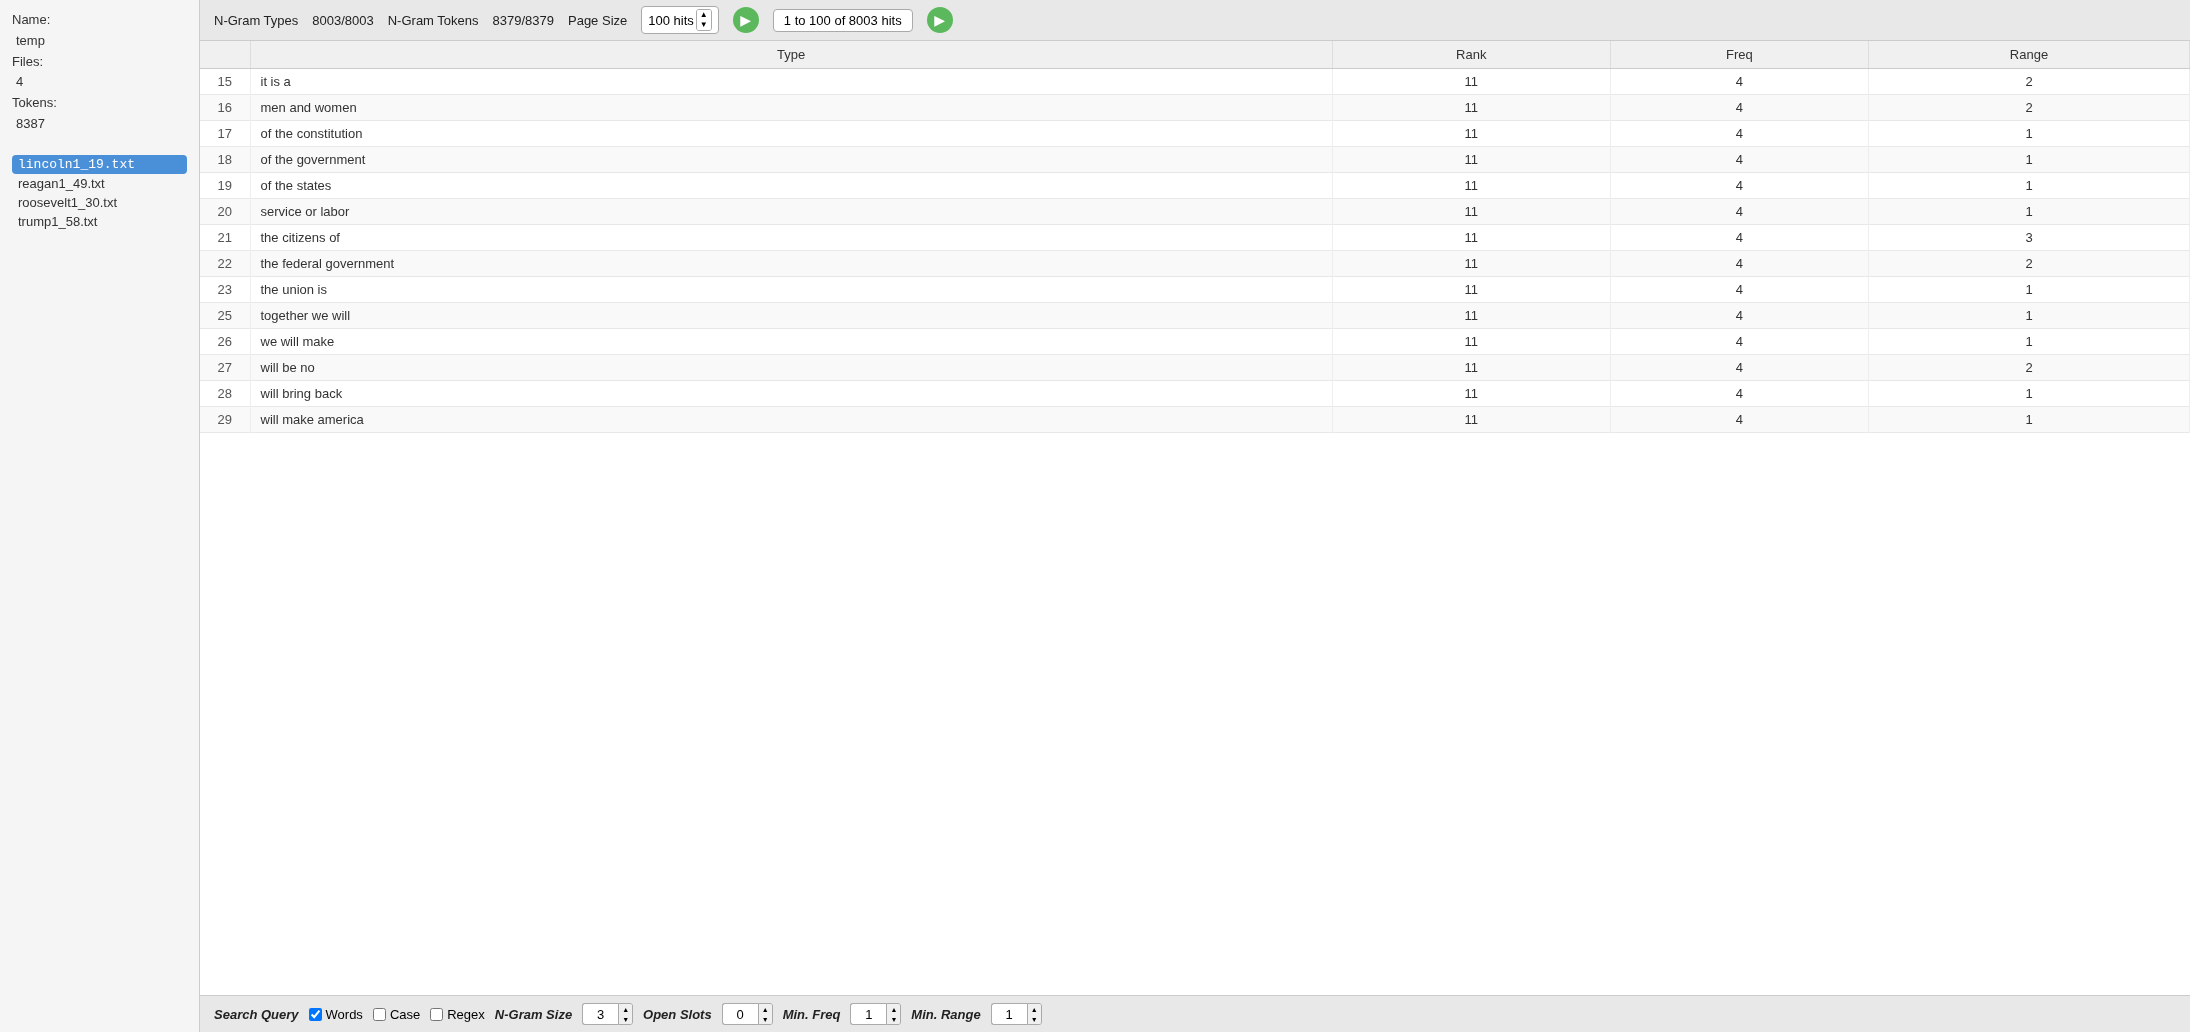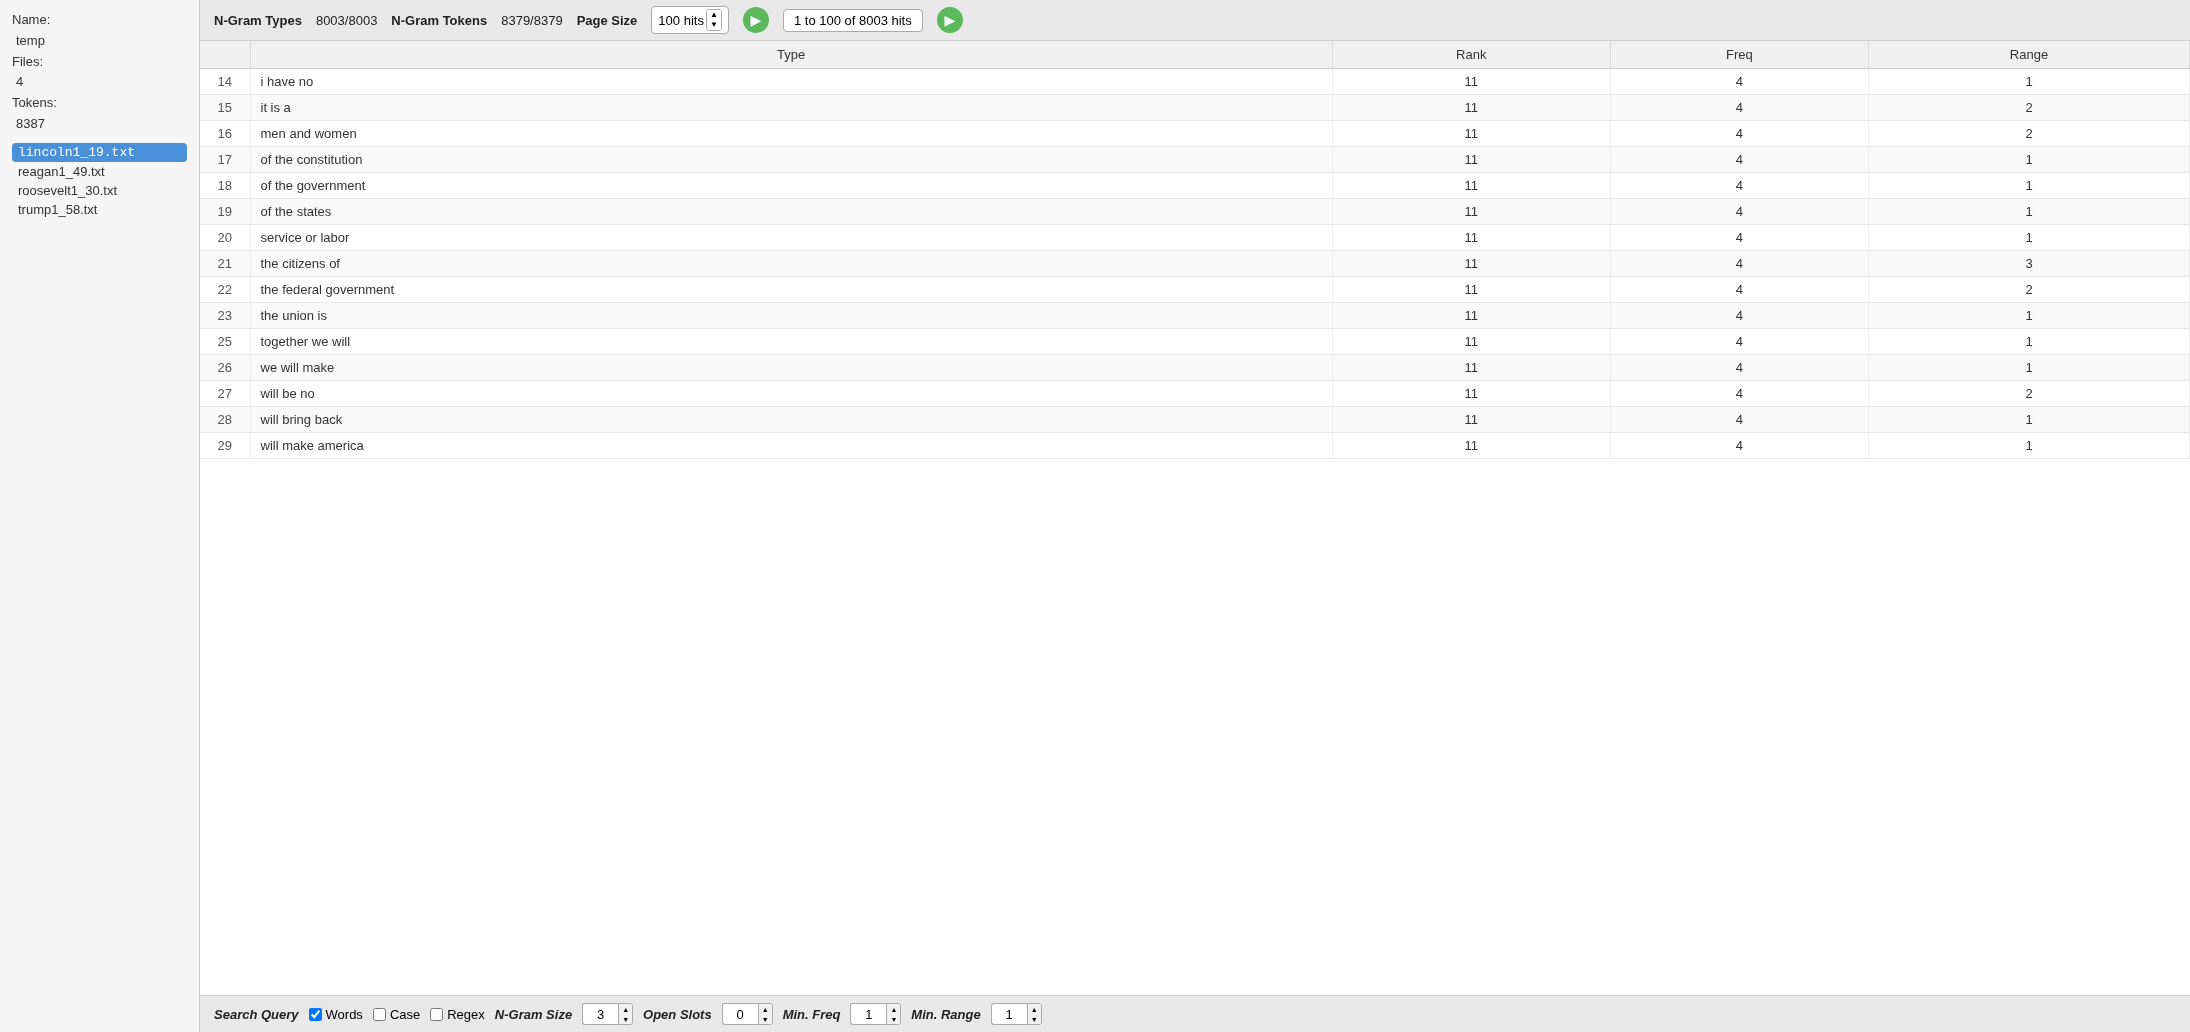--- a/index.html
+++ b/index.html
@@ -13,21 +13,21 @@
     }
     
     #sidebar {
       width: 200px;
       min-width: 200px;
       background: #f5f5f5;
       border-right: 1px solid #ccc;
       padding: 10px 12px;
       display: flex;
       flex-direction: column;
-      gap: 0;
+      gap: 12px;
     }
     .sidebar-meta {
       margin-bottom: 8px;
       line-height: 1.6;
     }
     .sidebar-meta span {
       display: block;
       color: #333;
     }
     .file-item {
@@ -53,21 +53,21 @@
     #toolbar-top {
       background: #e8e8e8;
       border-bottom: 1px solid #ccc;
       padding: 6px 14px;
       display: flex;
       align-items: center;
       gap: 14px;
       flex-wrap: wrap;
     }
     .toolbar-label {
-      font-weight: bold;
+      font-weight: normal;
       color: #222;
       font-size: 13px;
     }
     .toolbar-value {
       color: #222;
       font-size: 13px;
     }
     .page-size-control {
       display: flex;
       align-items: center;
@@ -285,27 +285,20 @@
       <thead>
         <tr>
           <th></th>
           <th style="text-align:center;">Type</th>
           <th>Rank</th>
           <th>Freq</th>
           <th>Range</th>
         </tr>
       </thead>
       <tbody id="table-body">
-      <tr>
-      <td>14</td>
-      <td>i have no</td>
-      <td>11</td>
-      <td>4</td>
-      <td>1</td>
-    </tr>
           <tr>
       <td>15</td>
       <td>it is a</td>
       <td>11</td>
       <td>4</td>
       <td>2</td>
     </tr>
           <tr>
       <td>16</td>
       <td>men and women</td>

